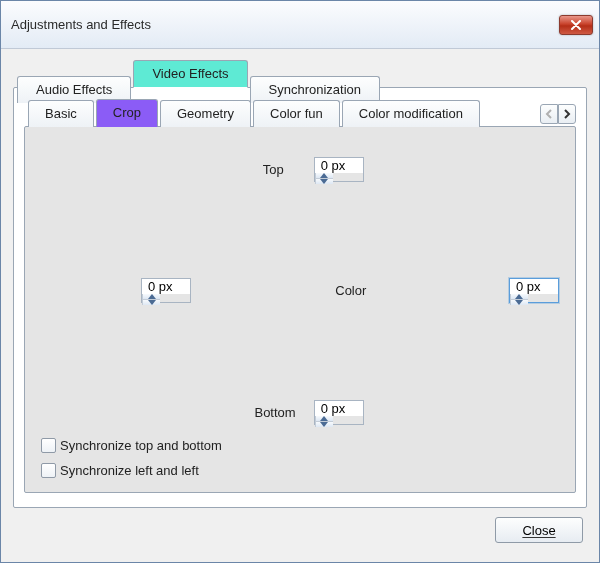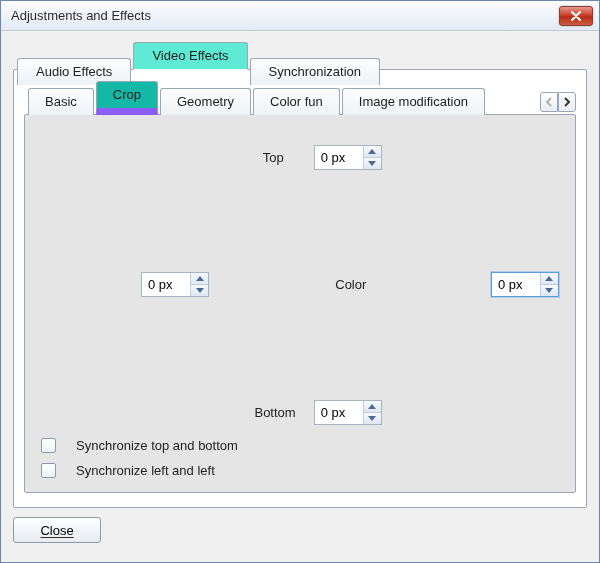--- a/index.html
+++ b/index.html
@@ -1,56 +1,56 @@
 <!DOCTYPE html>
 <html><head>
 <meta charset="utf-8">
 <style>
   * { box-sizing: border-box; margin: 0; padding: 0; font-family: "Segoe UI", Tahoma, sans-serif; font-size: 13px; }
   body { width: 600px; height: 563px; background: linear-gradient(#e8eef6, #dfe7f0); }
   .window { width: 600px; height: 563px; border: 1px solid #6b86a8; background: #f0f0f0; display: flex; flex-direction: column; }
-  .titlebar { height: 30px; background: linear-gradient(#fbfcfe, #e3ebf5); display: flex; align-items: center; padding: 0 6px 0 10px; border-bottom: 1px solid #c0c9d6; }
+  .titlebar { height: 48px; background: linear-gradient(#fbfcfe, #e3ebf5); display: flex; align-items: center; padding: 0 6px 0 10px; border-bottom: 1px solid #c0c9d6; }
   .titlebar .title { flex: 1; color: #2a2a2a; }
   .close-btn { width: 34px; height: 20px; border: 1px solid #8b3a2e; border-radius: 3px; background: linear-gradient(#e9978b, #c9432c 45%, #b52e17 55%, #cf5a44); display: flex; align-items: center; justify-content: center; cursor: pointer; box-shadow: 0 0 2px rgba(0,0,0,.3); }
   .close-btn svg { width: 10px; height: 10px; }
   .client { flex: 1; padding: 10px 12px 10px 12px; display: flex; flex-direction: column; background: #f0f0f0; }
   .main-tabs { display: flex; align-items: flex-end; height: 28px; position: relative; margin-left: 4px; }
   .main-tab { padding: 5px 18px 6px 18px; border: 1px solid #9aa6b4; border-bottom: none; margin-right: 2px; background: linear-gradient(#fdfefe, #eef2f6); border-radius: 3px 3px 0 0; cursor: pointer; color: #222; position: relative; top: 16px; }
   .main-tab.active { background: #5eead4; border-bottom: 1px solid #fff; top: 1px; z-index: 2; }
   .panel { flex: 1; border: 1px solid #9aa6b4; background: #fff; border-radius: 2px; margin-top: 0; padding: 10px 10px 14px 10px; display: flex; flex-direction: column; }
-  .sub-tabs-row { display:flex; align-items:flex-end; height:28px; position:relative; margin-left:4px;margin-top:6px; }
+  .sub-tabs-row { display:flex; align-items:flex-end; height:28px; position:relative; margin-left:4px; }
   .sub-tabs { display:flex; align-items:flex-end; flex:1; }
   .sub-tab { padding:5px 16px 6px 16px; border:1px solid #9aa6b4; border-bottom:none; margin-right:2px; background:linear-gradient(#fdfefe,#eef2f6); border-radius:3px 3px 0 0; cursor:pointer; color:#222; position:relative; top:1px; white-space:nowrap; }
-  .sub-tab.active { background:#14b8a6; border-bottom:7px solid #8b5cf6; z-index:2; }
+  .sub-tab.active { background:#8b5cf6; border-bottom:1px solid #8b5cf6; z-index:2; }
   .tab-scroll { display:flex; gap:0; margin-left:2px; position:relative; top:-2px; }
   .scroll-btn { width:18px; height:20px; border:1px solid #9aa6b4; background:linear-gradient(#fdfefe,#e9eef3); display:flex; align-items:center; justify-content:center; cursor:pointer; }
   .scroll-btn.left { border-radius:3px 0 0 3px; color:#a9a9a9; }
   .scroll-btn.right { border-radius:0 3px 3px 0; }
   .scroll-btn svg { width:8px; height:10px; }
   .inner-panel { flex:1; border:1px solid #9aa6b4; background:#e5e5e5; border-radius:2px; display:flex; flex-direction:column; padding:22px 16px 14px 16px; }
   .crop-area { flex:1; display:grid; grid-template-columns: 100px 1fr 100px 1fr 100px 1fr; grid-template-rows: 40px 1fr 40px 1fr 40px; align-items:center; }
   .crop-top-label { grid-column:2/4; justify-self:end; padding-right:30px; }
   .crop-top-input { grid-column:4/5; justify-self:start; }
   .crop-left-label { grid-column:1/2; grid-row:3; }
   .crop-left-input { grid-column:2/3; grid-row:3; justify-self:start; }
   .crop-right-label { grid-column:4/5; grid-row:3; justify-self:end; padding-right:20px;}
   .crop-right-input { grid-column:5/7; grid-row:3; justify-self:end; }
   .crop-bottom-label { grid-column:2/4; grid-row:5; justify-self:end; padding-right:18px;text-align:center;}
   .crop-bottom-input { grid-column:4/5; grid-row:5; justify-self:start; }
-  .spinbox { display:inline-flex; height:25px; border:1px solid #a8b4c2; }
+  .spinbox { display:inline-flex; height:25px; border:1px solid #a8b4c2;flex-direction:column; }
   .spinbox.focus { border:1px solid #5a9ddb; box-shadow:0 0 0 1px rgba(90,157,219,.35); }
   .spinbox input { width:48px; border:none; padding:0 6px; outline:none; font-size:13px; background:#fff; }
   .spin-btns { display:flex; flex-direction:column; width:18px; border-left:1px solid #c3ccd7; }
   .spin-btn { flex:1; background:linear-gradient(#f7fafd,#dde7f3); display:flex; align-items:center; justify-content:center; cursor:pointer; }
   .spin-btn:first-child { border-bottom:1px solid #c3ccd7; }
   .spin-btn svg { width:8px; height:5px; }
   .checks { display:flex; flex-direction:column; gap:10px; margin-top:6px; }
-  .check-row { display:flex; align-items:center; gap:20px; }
+  .check-row { display:flex; align-items:center; gap:4px; }
   .chk { width:15px; height:15px; border:1px solid #8f9aa7; background:linear-gradient(#fff,#eef2f6); cursor:pointer; border-radius:2px; }
-  .footer { height:44px; display:flex; align-items:center; padding-right:4px; }
+  .footer { height:44px; display:flex; align-items:center; justify-content:flex-end; padding-right:4px; }
   .close-button { min-width:88px; height:26px; border:1px solid #8f9aa7; border-radius:3px; background:linear-gradient(#fdfefe,#e7ecf2); cursor:pointer; padding:0 18px; }
   .close-button span { text-decoration: underline; text-decoration-color:#333; text-underline-offset:2px; }
   label { color:#222; }
   .lbl { color:#222; }
 </style>
 </head>
 <body>
 
 <div class="window">
   <div class="titlebar">
@@ -71,21 +71,21 @@
     </div>
 
     <div class="panel">
 
       <div class="sub-tabs-row">
         <div class="sub-tabs">
           <div class="sub-tab">Basic</div>
           <div class="sub-tab active">Crop</div>
           <div class="sub-tab">Geometry</div>
           <div class="sub-tab">Color fun</div>
-          <div class="sub-tab">Image modification</div>
+          <div class="sub-tab">Color modification</div>
         </div>
         <div class="tab-scroll">
           <div class="scroll-btn left">
             <svg viewBox="0 0 8 10">
                 <path d="M6 1 L2 5 L6 9" fill="none" stroke="#b0b0b0" stroke-width="2"></path>
               </svg>
           </div>
           <div class="scroll-btn right">
             <svg viewBox="0 0 8 10">
                 <path d="M2 1 L6 5 L2 9" fill="none" stroke="#333" stroke-width="2"></path>

